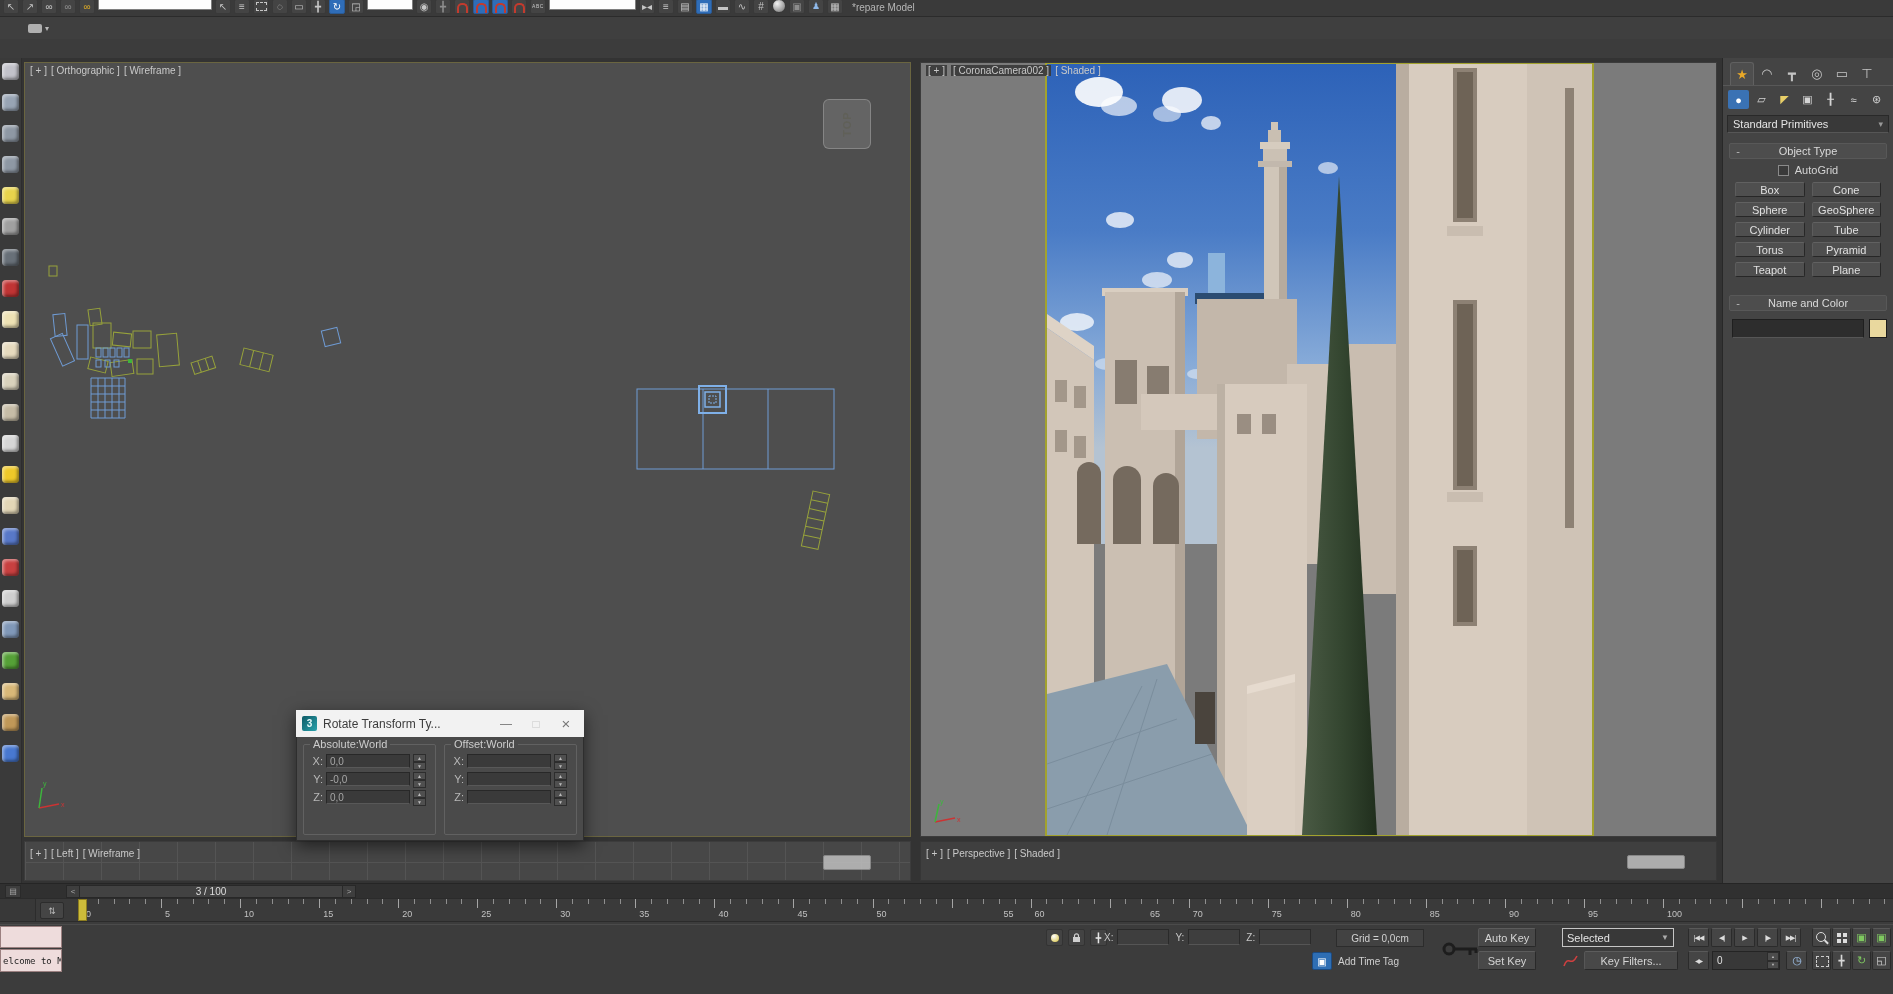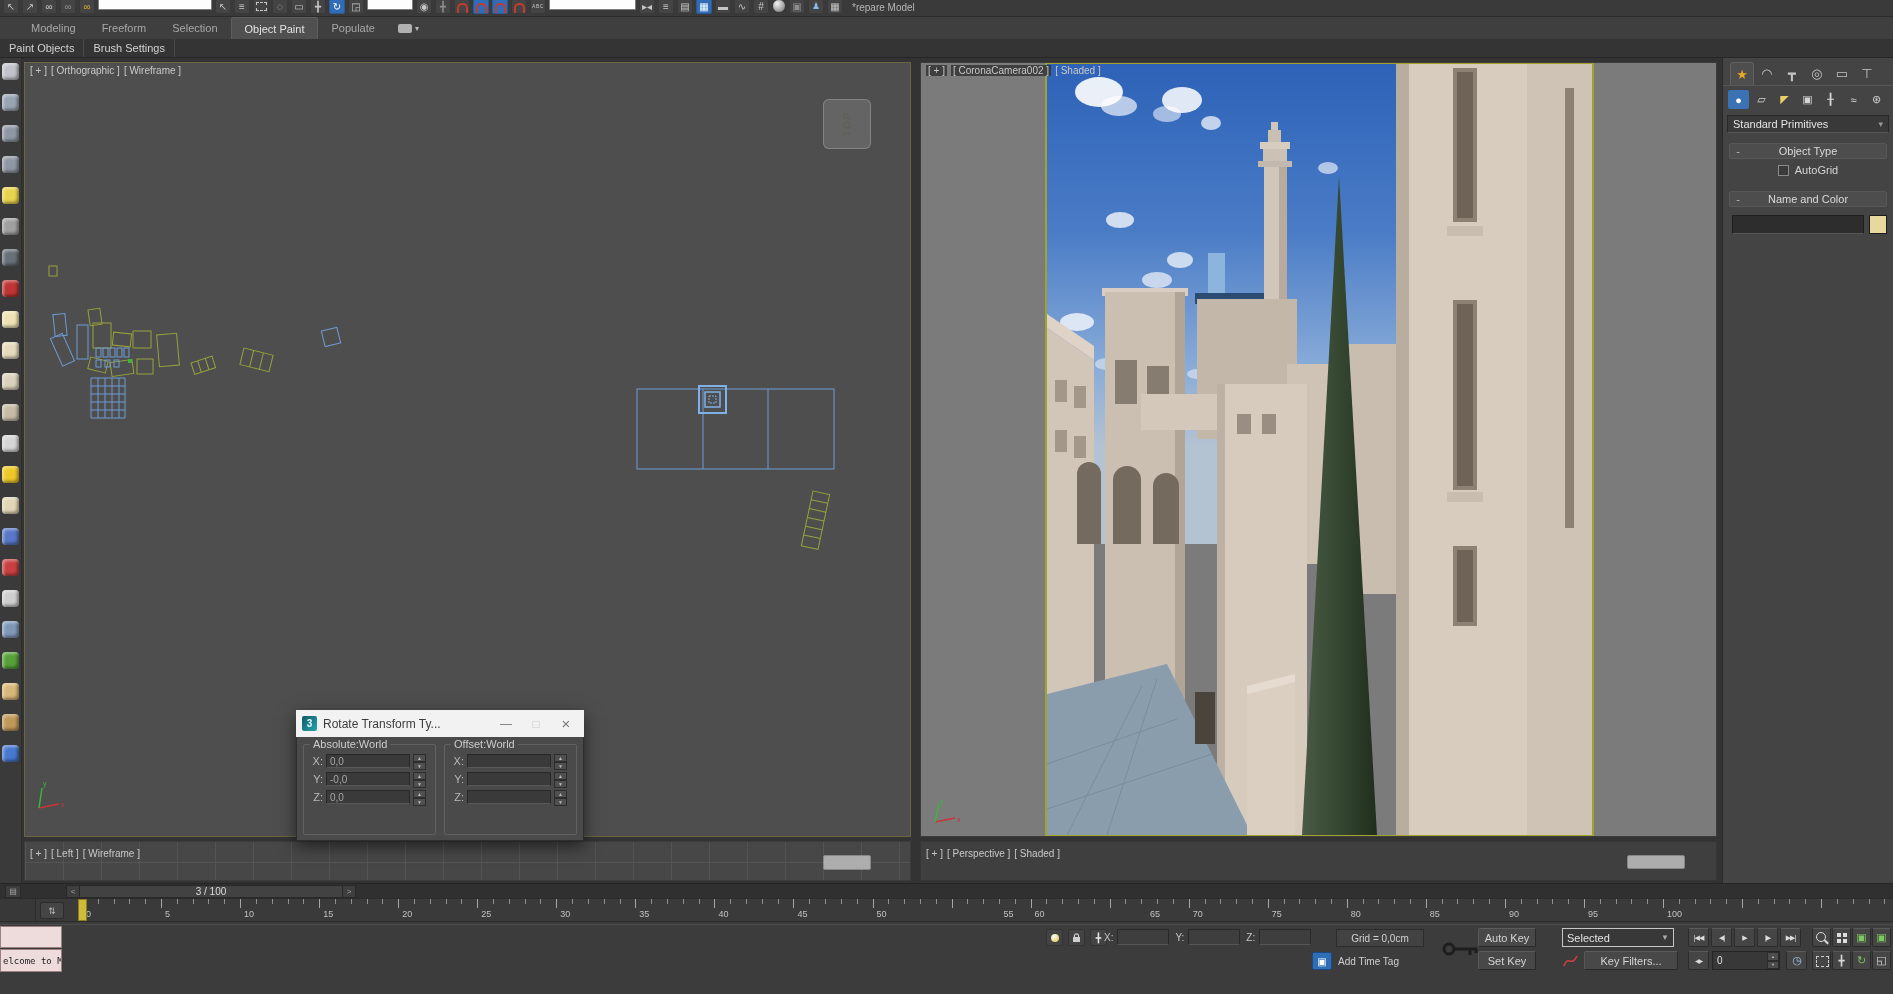--- a/index.html
+++ b/index.html
@@ -206,39 +206,26 @@
         <div class="ti">#</div>
         <div class="ti sphere">●</div>
         <div class="ti dim">▣</div>
         <div class="ti blue">♟</div>
         <div class="ti">▦</div>
     </div>
     <div class="tlabel">*repare Model</div>
   </div>
 
   <div class="ribbon">
-    <div style="display:flex">
-      <div class="rtab">Modeling</div>
-        <div class="rtab">Freeform</div>
-        <div class="rtab">Selection</div>
-        <div class="rtab active">Object Paint</div>
-        <div class="rtab">Populate</div>
-    </div>
     <div class="rovf">
       <span class="cam"></span>
       <span>▾</span>
     </div>
   </div>
 
-  <div class="subtabs">
-    <div style="display:flex;height:100%">
-      <div class="stab">Paint Objects</div>
-        <div class="stab">Brush Settings</div>
-    </div>
-  </div>
 
   <div class="ltb">
     <div style="display:flex;flex-direction:column;gap:14px;align-items:center">
       <div class="lti" style="background-color: rgb(194, 194, 202);"></div>
         <div class="lti" style="background-color: rgb(152, 164, 180);"></div>
         <div class="lti" style="background-color: rgb(142, 152, 164);"></div>
         <div class="lti" style="background-color: rgb(142, 152, 164);"></div>
         <div class="lti" style="background-color: rgb(232, 212, 76);"></div>
         <div class="lti" style="background-color: rgb(160, 160, 160);"></div>
         <div class="lti" style="background-color: rgb(104, 112, 120);"></div>
@@ -818,20 +805,32 @@
     </div>
 
     <div class="rhead">
       <span class="minus">-</span>
       <span class="rtitle">Object Type</span>
     </div>
     <div class="agrow">
       <span class="cbx"></span>
       <span>AutoGrid</span>
     </div>
+    <div class="otgrid">
+      <div class="otbtn">Box</div>
+        <div class="otbtn">Cone</div>
+        <div class="otbtn">Sphere</div>
+        <div class="otbtn">GeoSphere</div>
+        <div class="otbtn">Cylinder</div>
+        <div class="otbtn">Tube</div>
+        <div class="otbtn">Torus</div>
+        <div class="otbtn">Pyramid</div>
+        <div class="otbtn">Teapot</div>
+        <div class="otbtn">Plane</div>
+    </div>
 
     <div class="rhead">
       <span class="minus">-</span>
       <span class="rtitle">Name and Color</span>
     </div>
     <div class="namerow">
       <div class="namefield"></div>
       <div class="swatch"></div>
     </div>
   </div>

